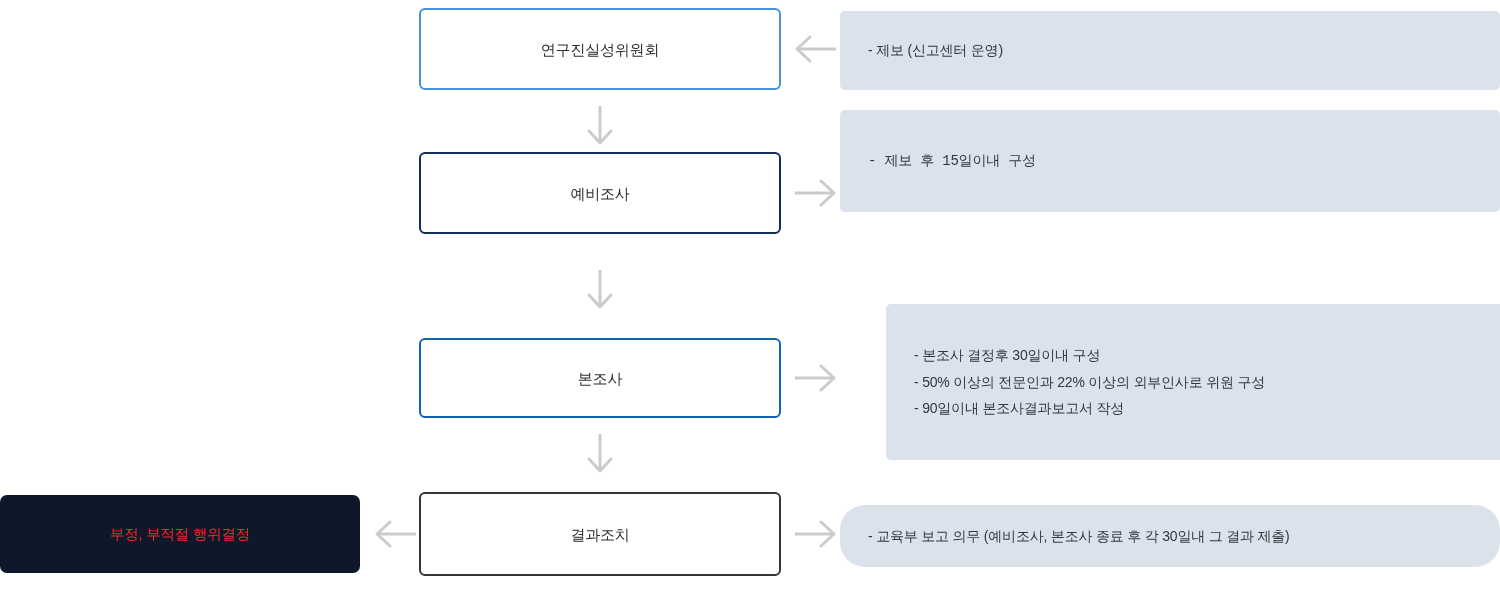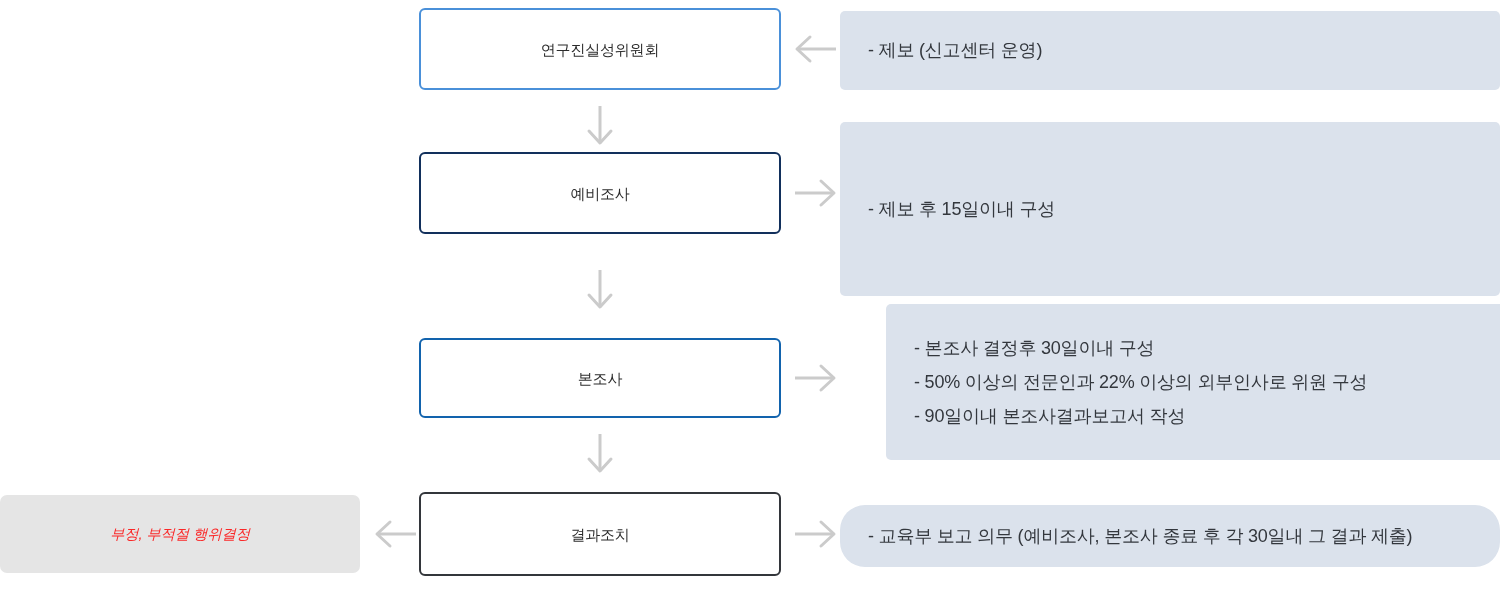--- a/index.html
+++ b/index.html
@@ -46,47 +46,46 @@
   .ipanel {
     left: 840px;
     width: 660px;
     background: #dbe2ec;
     border-radius: 5px;
     display: flex;
     flex-direction: column;
     justify-content: center;
     padding: 0 28px;
     color: #33373d;
-    font-size: 18px;
+    font-size: 14px;
     letter-spacing: -0.2px;
   }
   .ipanel .iline {
     line-height: 1.9;
     white-space: nowrap;
   }
   .ipanel-1 { top: 11px;  height: 79px; }
-  .ipanel-2 { top: 122px; height: 174px; }
+  .ipanel-2 { top: 110px; height: 102px; font-family: Liberation Mono, monospace; }
   .ipanel-3 { top: 304px; height: 156px; margin-left: 46px; }
   .ipanel-4 { top: 505px; height: 62px; border-radius: 25px; }
 
   
   .obox {
     left: 0px;
     top: 495px;
     width: 360px;
     height: 78px;
-    background: #e5e5e5;
+    background: #0f172a;
     border-radius: 7px;
     display: flex;
     align-items: center;
     justify-content: center;
     color: #fa2828;
     font-size: 14.5px;
     letter-spacing: -0.2px;
-    font-style: italic;
   }
 
   
   .arrow { display: block; }
   .arrow svg { display: block; }
 
   .arrow-down-1 { left: 578px; top: 104px; width: 44px; height: 44px; }
   .arrow-down-2 { left: 578px; top: 268px; width: 44px; height: 44px; }
   .arrow-down-3 { left: 578px; top: 432px; width: 44px; height: 44px; }
 

